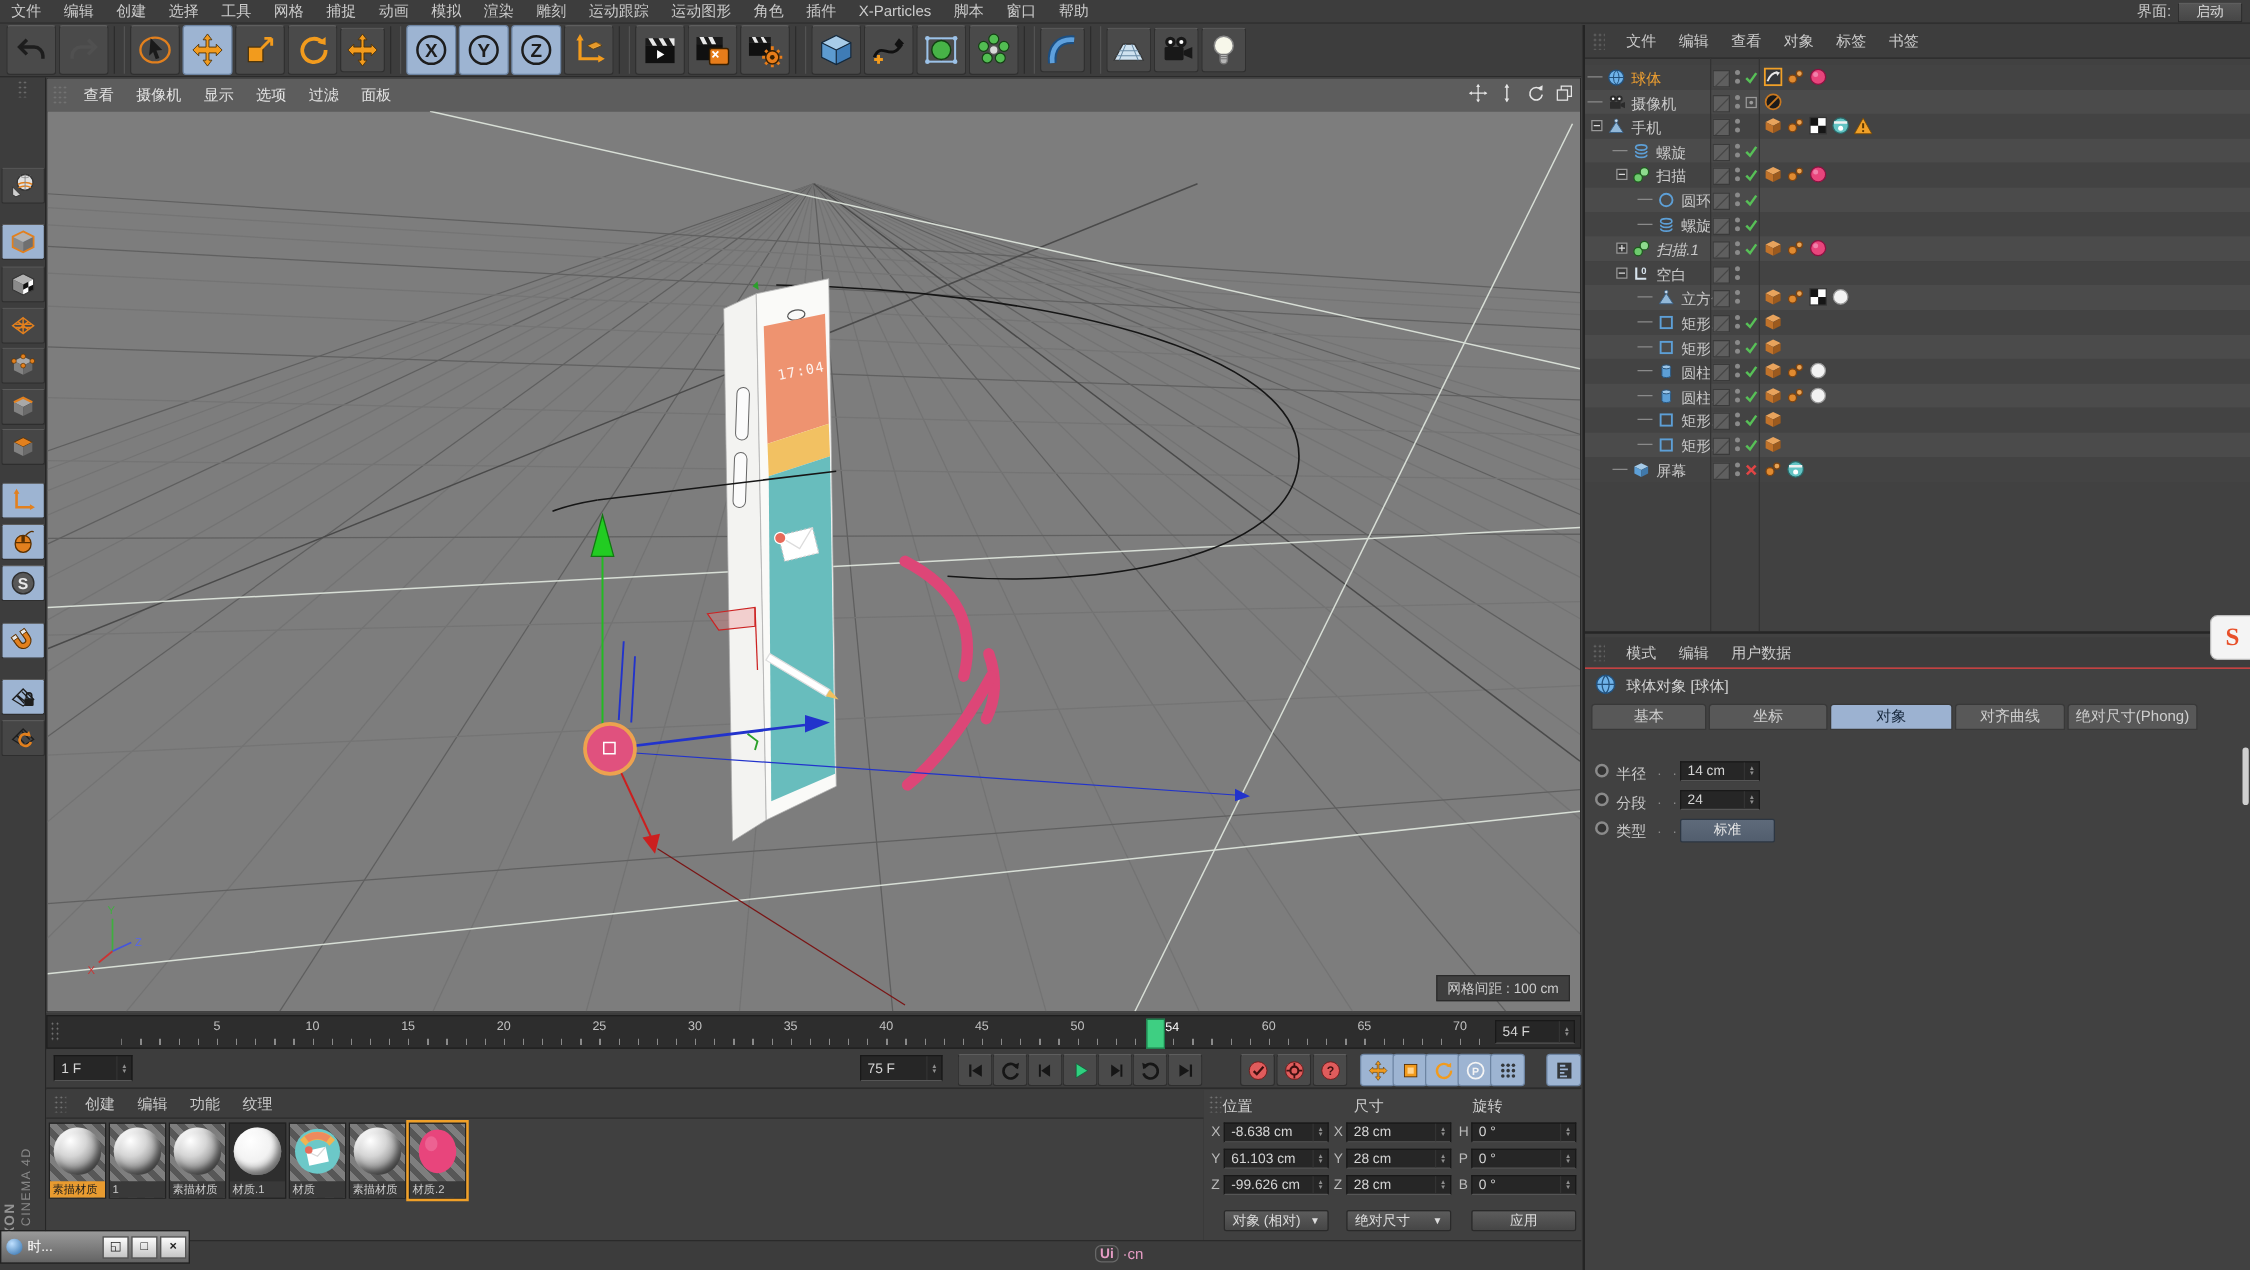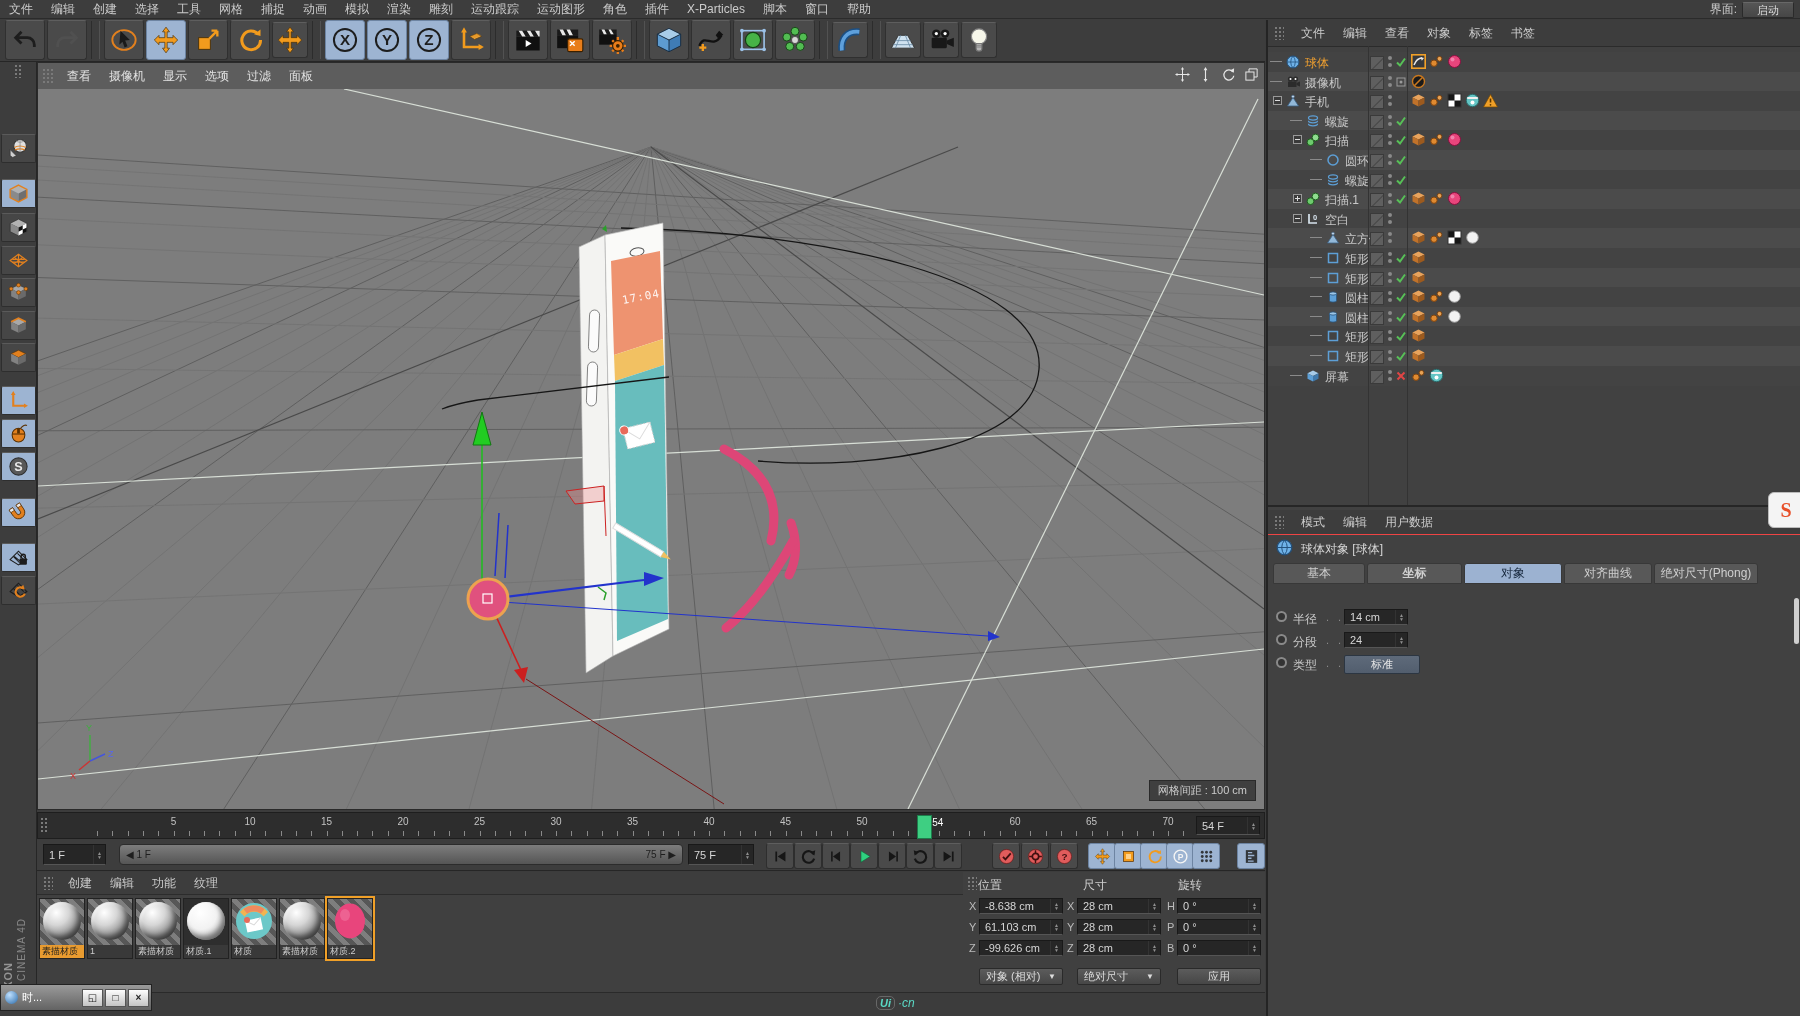--- a/index.html
+++ b/index.html
@@ -108,21 +108,21 @@
   .am-ring{position:absolute;left:8px;top:3px;width:11px;height:11px;border:2px solid #8a8a8a;border-radius:50%;background:#333;box-sizing:border-box;}
   .am-lab{position:absolute;left:25px;top:3px;color:#c8c8c8;font-size:12px;white-space:nowrap;}
   .am-dots{position:absolute;left:58px;top:3px;color:#8a8a8a;font-size:11px;letter-spacing:3px;}
   .am-field{position:absolute;left:76px;top:1px;width:64px;height:16px;}
   .am-dropdown{position:absolute;left:76px;top:1px;width:74px;height:17px;background:linear-gradient(#5e6a7a,#49556400);background-color:#525e6e;border:1px solid #2c3642;border-radius:2px;color:#e6e6e6;font-size:11px;text-align:center;line-height:16px;}
   .am-check{position:absolute;left:76px;top:2px;width:13px;height:13px;background:#2a2a2a;border:1px solid #555;}
   .am-check svg{width:11px;height:11px;margin:1px;}
   
   #statusbar{left:0;top:992px;width:1265px;height:24px;background:#3c3c3c;border-top:1px solid #2a2a2a;}
   #status-msg{position:absolute;left:172px;top:5px;font-size:12px;color:#cfcfcf;white-space:nowrap;}
-  #watermark{position:absolute;left:876px;top:3px;color:#5eead4;font-size:12px;display:flex;align-items:flex-start;gap:3px;opacity:.9;font-style:italic;}
+  #watermark{position:absolute;left:876px;top:3px;color:#f9a8d4;font-size:12px;display:flex;align-items:flex-start;gap:3px;opacity:.9;}
   #wm-badge{border:1px solid #6d6d6d;border-radius:5px;padding:0 3px;font-weight:bold;font-size:11px;}
   #miniwin{left:0;top:984px;width:152px;height:27px;background:linear-gradient(#9a9a9a,#636363);border:1px solid #222;display:flex;align-items:center;box-sizing:border-box;z-index:5;}
   #miniwin .ic{width:13px;height:13px;border-radius:50%;background:radial-gradient(circle at 35% 30%,#bfe0ff,#2a6aa8);margin:0 4px;}
   #miniwin .t{color:#fff;font-size:11px;flex:1;}
   .mwb{width:19px;height:16px;background:linear-gradient(#fdfdfd,#c4c4c4);border:1px solid #555;margin-right:2px;color:#222;font-size:10px;line-height:15px;text-align:center;font-weight:bold;}
   
   #float-s{left:1768px;top:492px;width:34px;height:34px;background:#f4f4f4;border-radius:6px 0 0 6px;border:1px solid #bbb;z-index:6;display:flex;align-items:center;justify-content:center;color:#e8502a;font-weight:bold;font-size:20px;font-family:"Liberation Serif",serif;}
   #scrollthumb{left:1794px;top:598px;width:5px;height:46px;background:#cfcfcf;border-radius:3px;z-index:6;}
 </style>
 </head>
@@ -653,24 +653,20 @@
   </div>
 
   <div id="transport" class="abs">
     <div class="spinbox abs" style="left:6px;top:4px;width:63px;height:21px">
       <span class="val">1 F</span>
       <span class="spinarr">
           <span>▲</span>
           <span>▼</span>
         </span>
     </div>
-    <div id="range">
-      <span><span>◀</span> <span>1 F</span></span>
-      <span><span>75 F</span> <span>▶</span></span>
-    </div>
     <div class="spinbox abs" style="left:651px;top:4px;width:66px;height:21px">
       <span class="val">75 F</span>
       <span class="spinarr">
           <span>▲</span>
           <span>▼</span>
         </span>
     </div>
     <div id="transport-btns">
         <div class="pbtn" style="left: 729px;">
           <svg viewBox="0 0 24 24">
@@ -1121,21 +1117,21 @@
           <div class="tg-chk"><svg viewBox="0 0 12 12">
               <path d="M2 6.5l3 3 5-7" fill="none" stroke="#57c057" stroke-width="2"></path>
             </svg></div>
         </div>
         <div class="om-row" style="top: 169.2px; background: rgb(75, 75, 75);">
           <div class="expbox plus" style="left: 25px;"></div>
           <div class="oicon" style="left: 38px;"><svg viewBox="0 0 14 14">
               <circle cx="4.5" cy="9.2" r="3.4" fill="#6ecb6e" stroke="#1e5c1e"></circle>
               <circle cx="9.5" cy="4.5" r="3.4" fill="#8edc8e" stroke="#1e5c1e"></circle>
             </svg></div>
-          <div class="lbl" style="left: 57px;">扫描.1</div>
+          <div class="lbl" style="left: 57px; font-style: italic;">扫描.1</div>
           <div class="tg-sq"></div>
           <div class="tg-dots">
             <i style="top:0"></i>
             <i style="top:7px"></i>
           </div>
           <div class="tg-chk"><svg viewBox="0 0 12 12">
               <path d="M2 6.5l3 3 5-7" fill="none" stroke="#57c057" stroke-width="2"></path>
             </svg></div>
           <div class="tagicon" style="left: 143px;"><svg viewBox="0 0 15 15">
               <path d="M7.5 1.5l6 3-6 3-6-3z" fill="#e8a35c"></path>
@@ -1372,21 +1368,21 @@
       <div id="am-title">
         <span id="am-title-icon"><svg viewBox="0 0 14 14">
               <circle cx="7" cy="7" r="6" fill="#6fb2e8" stroke="#23517c"></circle>
               <path d="M1 7h12M7 1a9 9 0 0 1 0 12M7 1a9 9 0 0 0 0 12" fill="none" stroke="#23517c" stroke-width="0.8"></path>
             </svg></span>
         <span>球体对象 [球体]</span>
       </div>
       <div id="am-tabs"></div>
       <div id="am-rows"></div>
     <div class="am-tab" style="left: 5px; width: 92px;">基本</div>
-        <div class="am-tab" style="left: 99px; width: 95px; font-weight: bold;">坐标</div>
+        <div class="am-tab" style="left: 99px; width: 95px;">坐标</div>
         <div class="am-tab active" style="left: 196px; width: 98px;">对象</div>
         <div class="am-tab" style="left: 296px; width: 88px;">对齐曲线</div>
         <div class="am-tab" style="left: 386px; width: 104px;">绝对尺寸(Phong)</div>
         <div class="am-row" style="top: 101px;">
           <div class="am-ring"></div>
           <div class="am-lab">半径</div>
           <div class="am-dots">. . . .</div>
           <div class="am-field spinbox">
             <div class="val">14 cm</div>
             <div class="spinarr">

